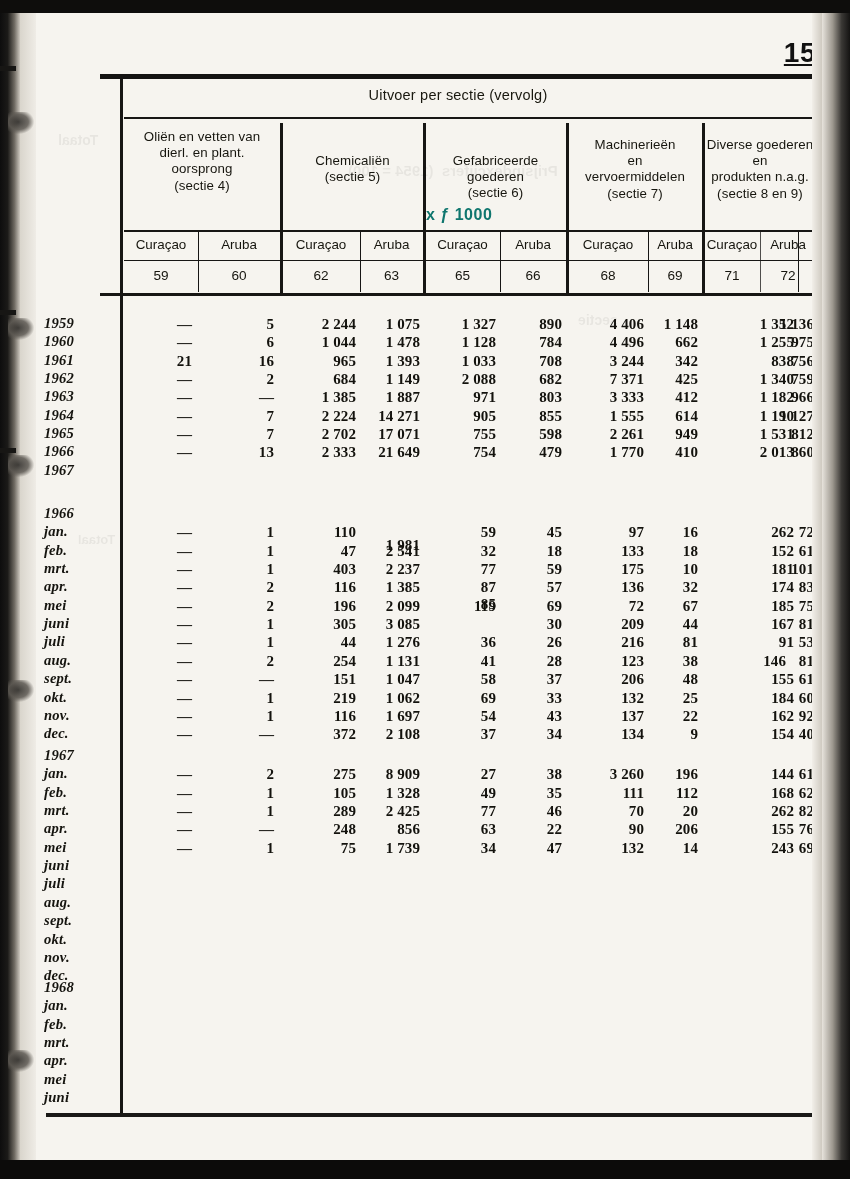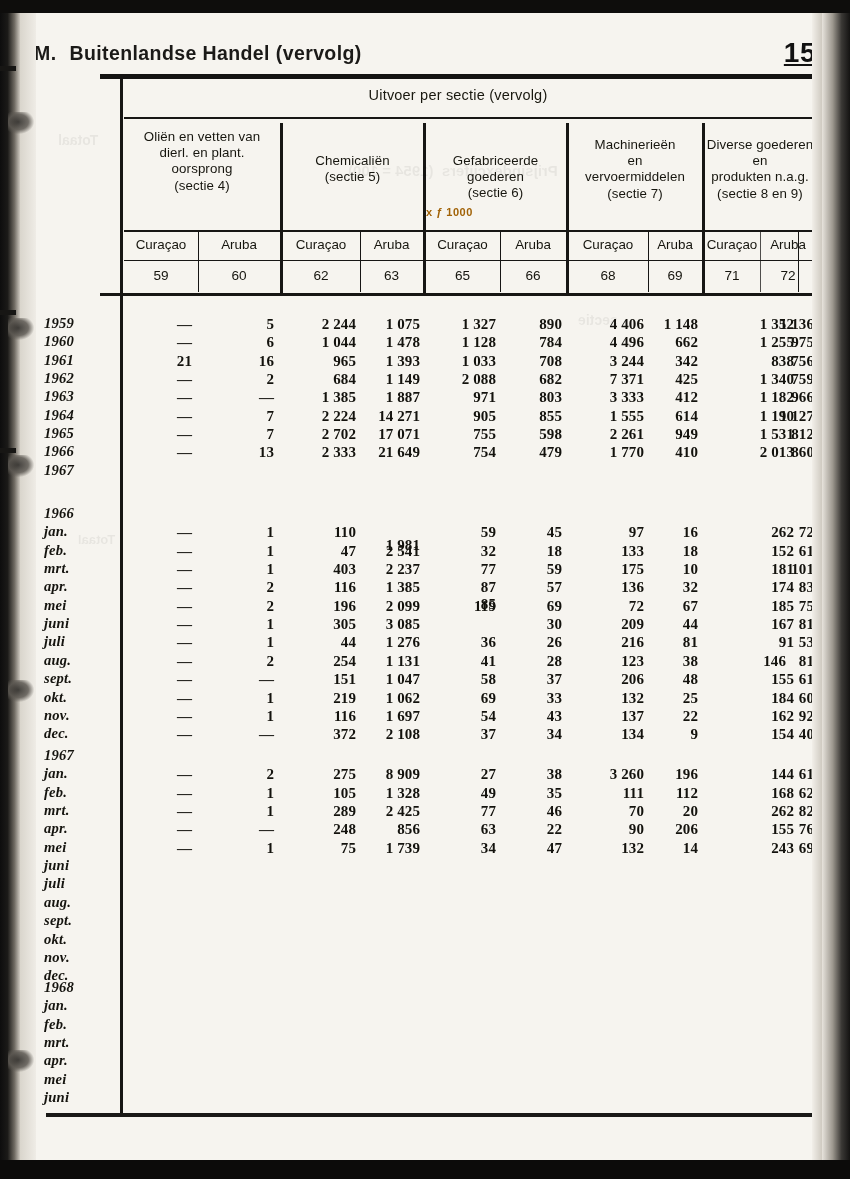--- a/index.html
+++ b/index.html
@@ -54,21 +54,21 @@
   .hline{position:absolute;background:#171614;}
 
   .banner{position:absolute;left:0;top:8px;width:716px;text-align:center;
           font-family:"Liberation Sans",sans-serif;font-size:14.5px;color:#19180f;
           letter-spacing:.2px;}
 
   .grp{position:absolute;text-align:center;
        font-family:"Liberation Sans",sans-serif;font-size:13.3px;
        line-height:16.2px;color:#17160f;letter-spacing:.1px;}
   .unit{position:absolute;font-family:"Liberation Sans",sans-serif;
-        font-size:11px;font-weight:bold;color:#a16207;letter-spacing:.5px;}
+        font-size:16px;font-weight:bold;color:#0f766e;letter-spacing:.5px;}
 
   .isl{position:absolute;text-align:center;
        font-family:"Liberation Sans",sans-serif;font-size:13.4px;color:#16150e;}
   .colno{position:absolute;text-align:center;
          font-family:"Liberation Sans",sans-serif;font-size:13.6px;color:#16150e;}
 
   
   .rowlabel{position:absolute;font-style:italic;font-weight:bold;
             font-size:14.6px;color:#15140f;font-family:"Liberation Serif",serif;
             letter-spacing:.2px;}
@@ -78,23 +78,20 @@
   .cell.dash{font-weight:bold;}
 </style>
 </head>
 <body>
 
 <div id="scan">
 
   <div id="paper">
 
     <div id="hdr">
-      <div class="chapter">
-        <span class="ltr">M.</span><span>Buitenlandse Handel (vervolg)</span>
-      </div>
       <div class="pageno">15</div>
       <div class="rule-top"></div>
       <div class="rule-bottom"></div>
 
       <div id="tbl">
           <div class="banner">Uitvoer per sectie (vervolg)</div>
           <div class="hline" style="left:24px;top:38px;width:692px;height:1.6px;"></div>
           <div class="hline" style="left:24px;top:151px;width:692px;height:1.6px;"></div>
           <div class="hline" style="left:24px;top:181px;width:692px;height:1.4px;"></div>
           <div class="hline" style="left:0px;top:214px;width:716px;height:3.2px;"></div>

